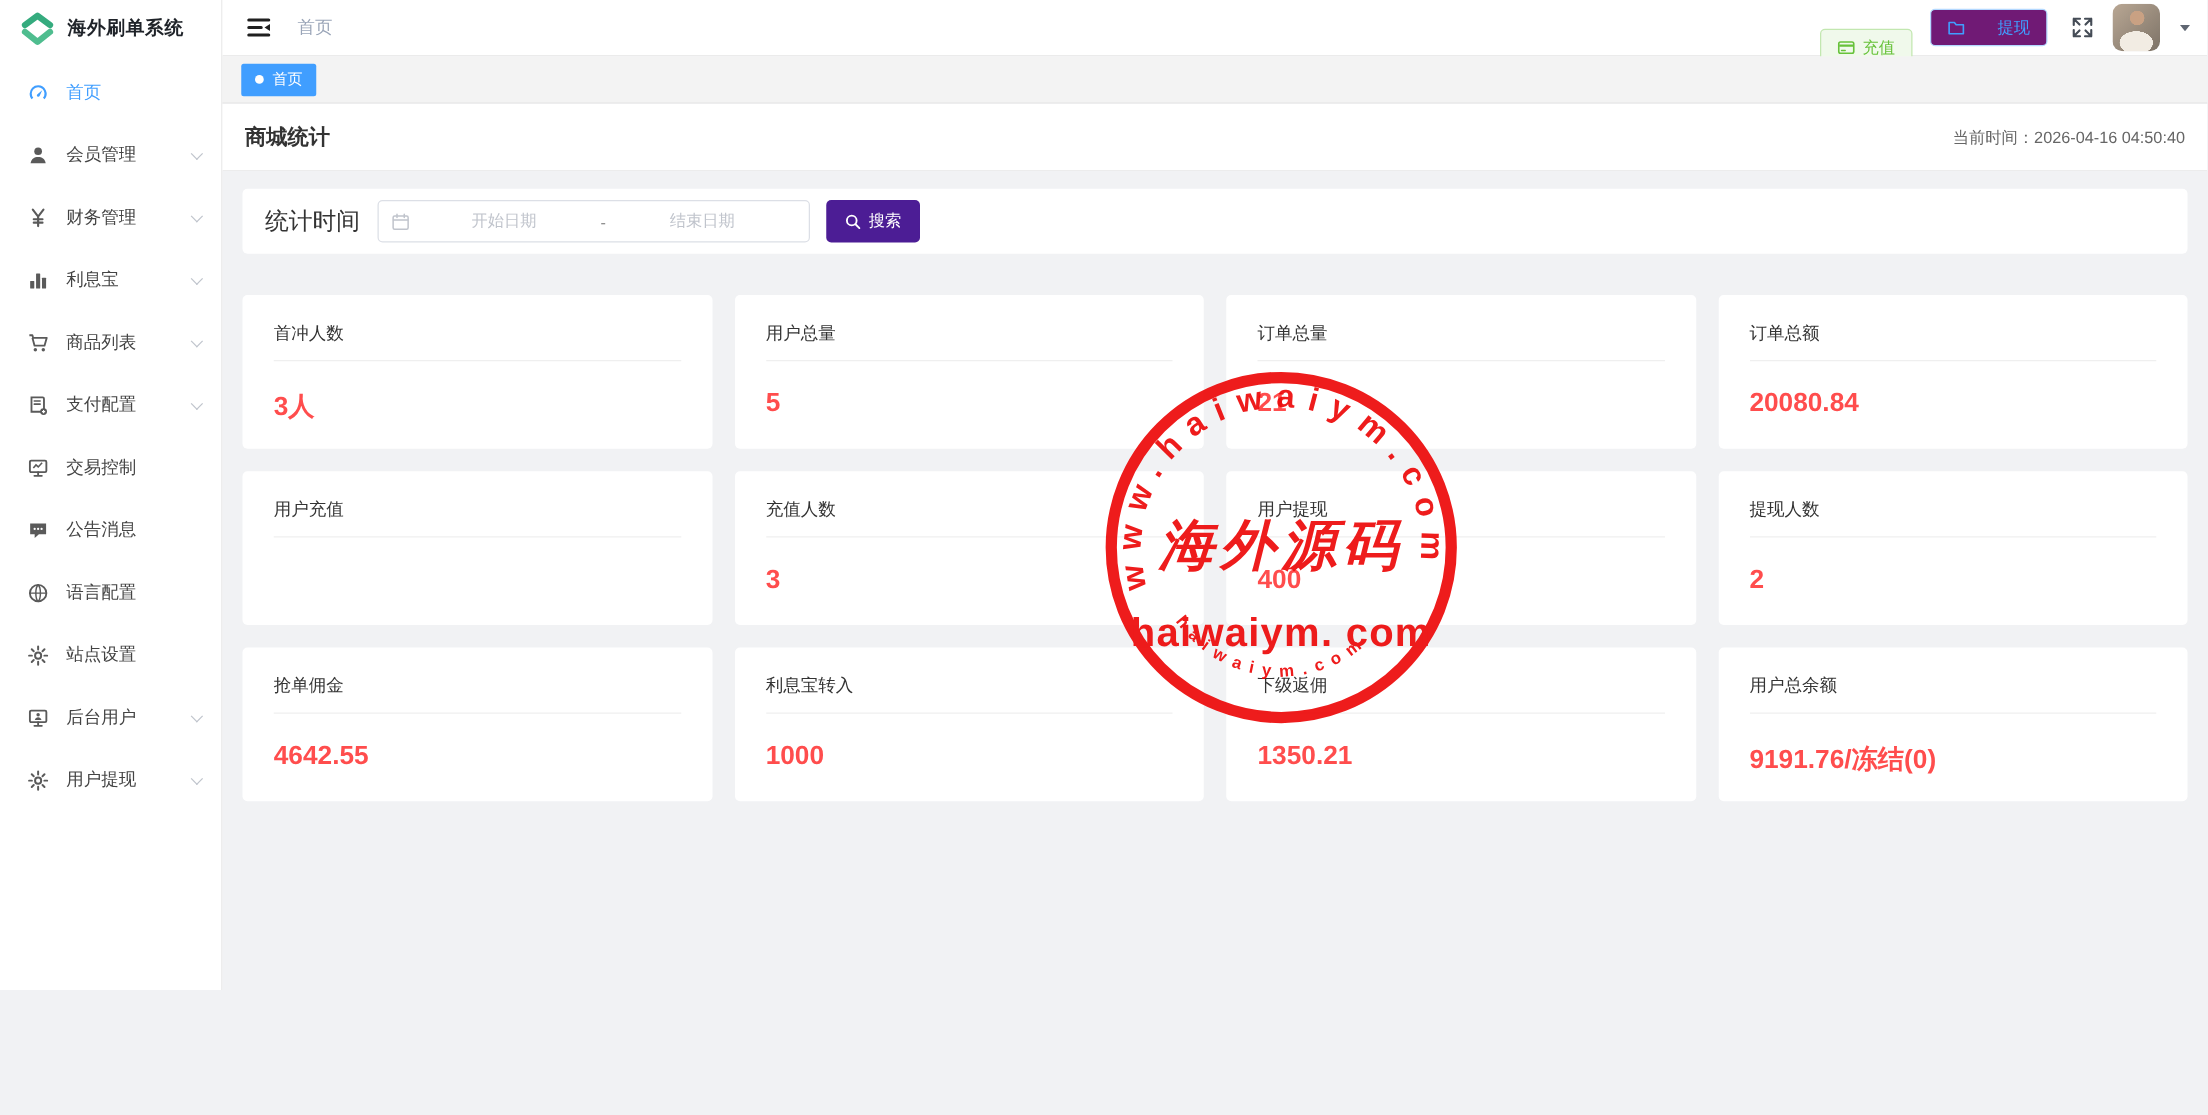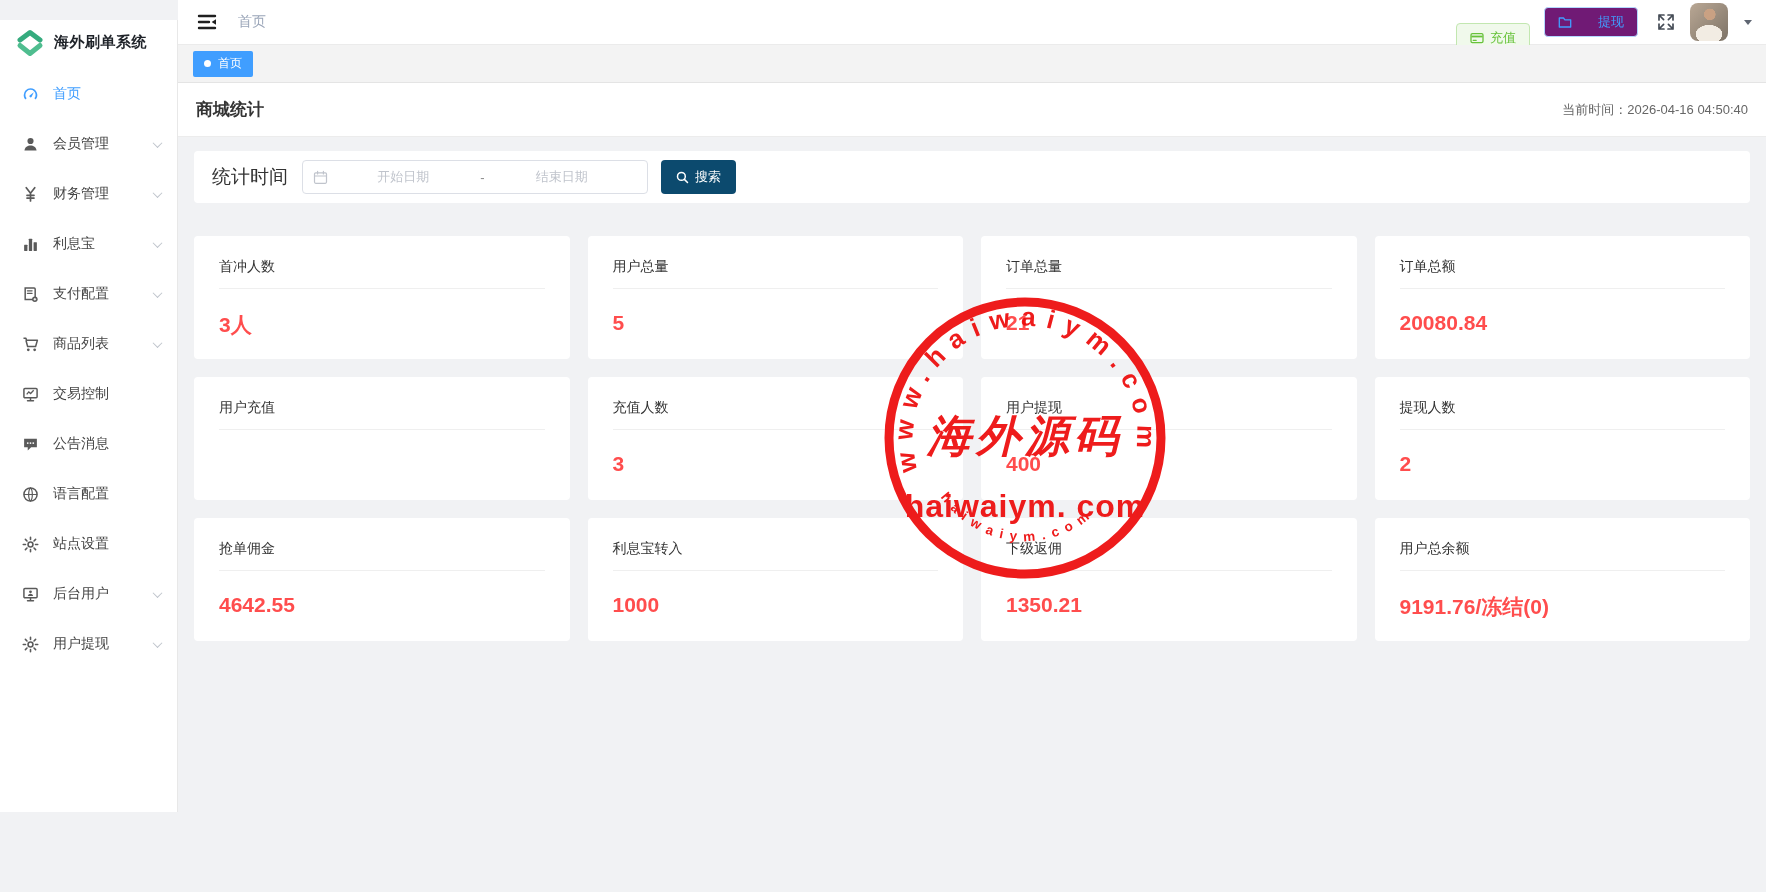--- a/index.html
+++ b/index.html
@@ -1,21 +1,21 @@
 <!DOCTYPE html>
 <html><head>
 <meta charset="utf-8">
 <style>
   * { margin:0; padding:0; box-sizing:border-box; }
   html,body { width:1766px; height:892px; overflow:hidden;
     font-family:"Liberation Sans","DejaVu Sans",sans-serif; background:#f1f2f4; }
   .app { display:flex; width:1766px; height:892px; position:relative; }
 
   
-  .sidebar { width:178px; height:792px; background:#fff; border-right:1px solid #e8e8e8; flex:0 0 178px;margin-top:20px; }
+  .sidebar { width:178px; height:792px; background:#fff; border-right:1px solid #e8e8e8; flex:0 0 178px; }
   .logo-row { height:45px; display:flex; align-items:center; padding-left:16px; gap:10px; }
   .logo-row svg { width:28px; height:28px; }
   .app-title { font-size:15px; font-weight:700; color:#1f2329; letter-spacing:.5px; }
   .menu { list-style:none; padding-top:4px; }
   .menu li { height:50px; display:flex; align-items:center; padding:0 16px 0 22px; cursor:pointer; color:#444; }
   .menu li .mi-icon { width:17px; height:17px; margin-right:14px; color:#5a5a5a; flex:0 0 17px; }
   .menu li .mi-icon svg { width:17px; height:17px; display:block; }
   .menu li .mi-label { font-size:14px; flex:1; }
   .menu li.active { color:#409eff; }
   .menu li.active .mi-icon { color:#409eff; }
@@ -54,21 +54,21 @@
   .content { flex:1; padding:14px 16px; background:#f1f2f4; position:relative; }
 
   
   .search-card { background:#fff; border-radius:4px; height:52px; display:flex; align-items:center; padding:0 18px; }
   .search-label { font-size:19px; font-weight:400; color:#333; margin-right:14px; }
   .date-range { width:346px; height:34px; border:1px solid #dcdfe6; border-radius:4px; display:flex;
     align-items:center; padding:0 10px; background:#fff; cursor:text; }
   .date-range .cal-ic { width:15px; height:15px; color:#c0c4cc; flex:0 0 15px; }
   .date-ph { flex:1; text-align:center; font-size:13px; color:#c0c4cc; }
   .date-sep { font-size:13px; color:#8b8b8b; padding:0 2px; }
-  .btn-search { margin-left:13px; height:34px; padding:0 15px; background:#0c4a6e; color:#fff; border:none;
+  .btn-search { margin-left:13px; height:34px; padding:0 15px; background:#4c1d95; color:#fff; border:none;
     border-radius:4px; font-size:13px; display:inline-flex; align-items:center; gap:6px; cursor:pointer; }
   .btn-search svg { width:13px; height:13px; }
 
   
   .cards { margin-top:33px; display:grid; grid-template-columns:repeat(4,1fr); gap:18px; }
   .stat-card { background:#fff; border-radius:4px; height:123px; padding:22px 25px 0; }
   .stat-label { font-size:14px; color:#333; }
   .stat-divider { border-bottom:1px solid #efefef; margin-top:12px; }
   .stat-value { margin-top:22px; font-size:21px; font-weight:700; color:#ff4d4d; }
 
@@ -131,39 +131,39 @@
               <rect x="10.9" y="5.8" width="3.1" height="8.2" rx=".4" fill="currentColor"></rect>
             </svg>
           </span>
     <span class="mi-label">利息宝</span>
     <span class="mi-chevron"></span>
   </li>
 
   <li>
     <span class="mi-icon">
             <svg viewBox="0 0 16 16">
+              <path d="M1.4 2.1h2.3l.5 1.9h10.3l-1.7 5.9H5.3L3.7 4" fill="none" stroke="currentColor" stroke-width="1.4" stroke-linejoin="round"></path>
+              <circle cx="5.9" cy="13" r="1.3" fill="currentColor"></circle>
+              <circle cx="11.9" cy="13" r="1.3" fill="currentColor"></circle>
+            </svg>
+          </span>
+    <span class="mi-label">商品列表</span>
+    <span class="mi-chevron"></span>
+  </li>
+
+  <li>
+    <span class="mi-icon">
+            <svg viewBox="0 0 16 16">
               <path d="M3 1.8h8.4a1 1 0 0 1 1 1v8.8a1 1 0 0 1-1 1H3z" fill="none" stroke="currentColor" stroke-width="1.4"></path>
               <path d="M5.1 4.5h4.4M5.1 6.9h4.4" stroke="currentColor" stroke-width="1.2" stroke-linecap="round"></path>
               <circle cx="12.1" cy="12.5" r="2.6" fill="currentColor"></circle>
               <path d="M10.9 12.5h2.4M12.1 11.3v2.4" stroke="#fff" stroke-width=".9"></path>
             </svg>
           </span>
     <span class="mi-label">支付配置</span>
-    <span class="mi-chevron"></span>
-  </li>
-
-  <li>
-    <span class="mi-icon">
-            <svg viewBox="0 0 16 16">
-              <path d="M1.4 2.1h2.3l.5 1.9h10.3l-1.7 5.9H5.3L3.7 4" fill="none" stroke="currentColor" stroke-width="1.4" stroke-linejoin="round"></path>
-              <circle cx="5.9" cy="13" r="1.3" fill="currentColor"></circle>
-              <circle cx="11.9" cy="13" r="1.3" fill="currentColor"></circle>
-            </svg>
-          </span>
-    <span class="mi-label">商品列表</span>
     <span class="mi-chevron"></span>
   </li>
 
   <li>
     <span class="mi-icon">
             <svg viewBox="0 0 16 16">
               <rect x="1.8" y="2.3" width="12.4" height="8.7" rx="1" fill="none" stroke="currentColor" stroke-width="1.4"></rect>
               <path d="M4.4 7.9l2-2.3 1.7 1.5 2.9-3.1" fill="none" stroke="currentColor" stroke-width="1.2"></path>
               <path d="M8 11v2.2M5.2 13.8h5.6" stroke="currentColor" stroke-width="1.4" stroke-linecap="round"></path>
             </svg>

